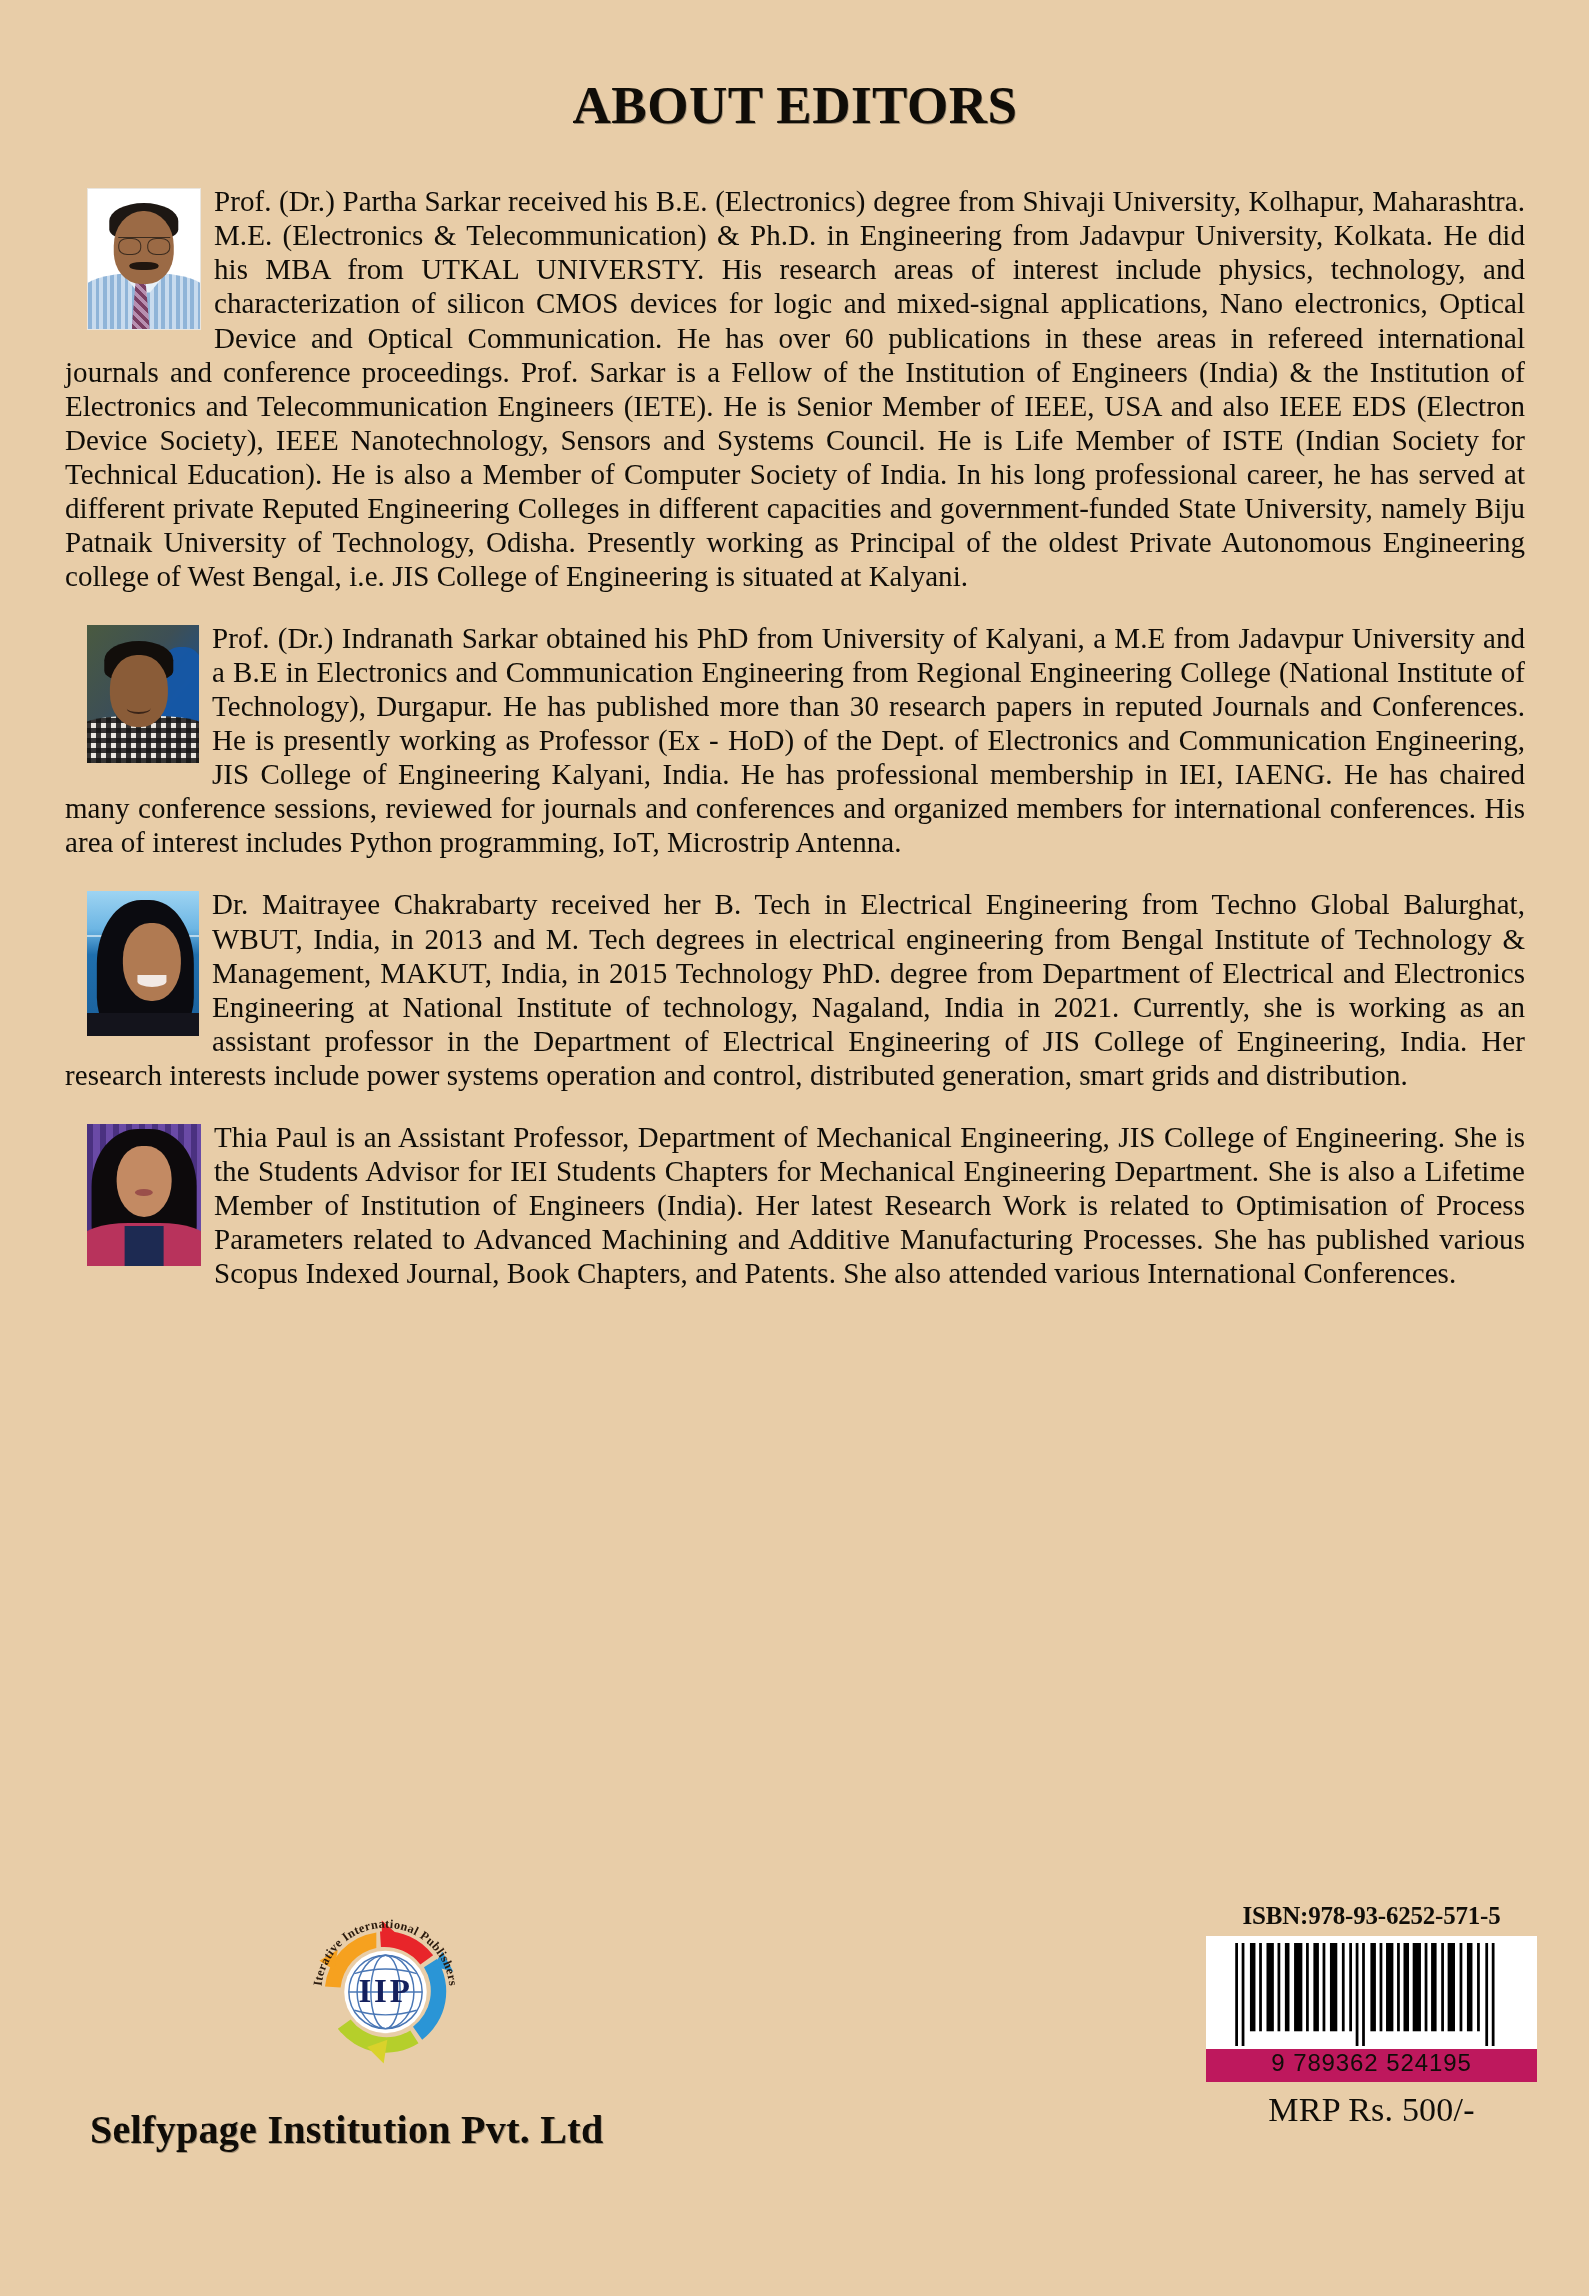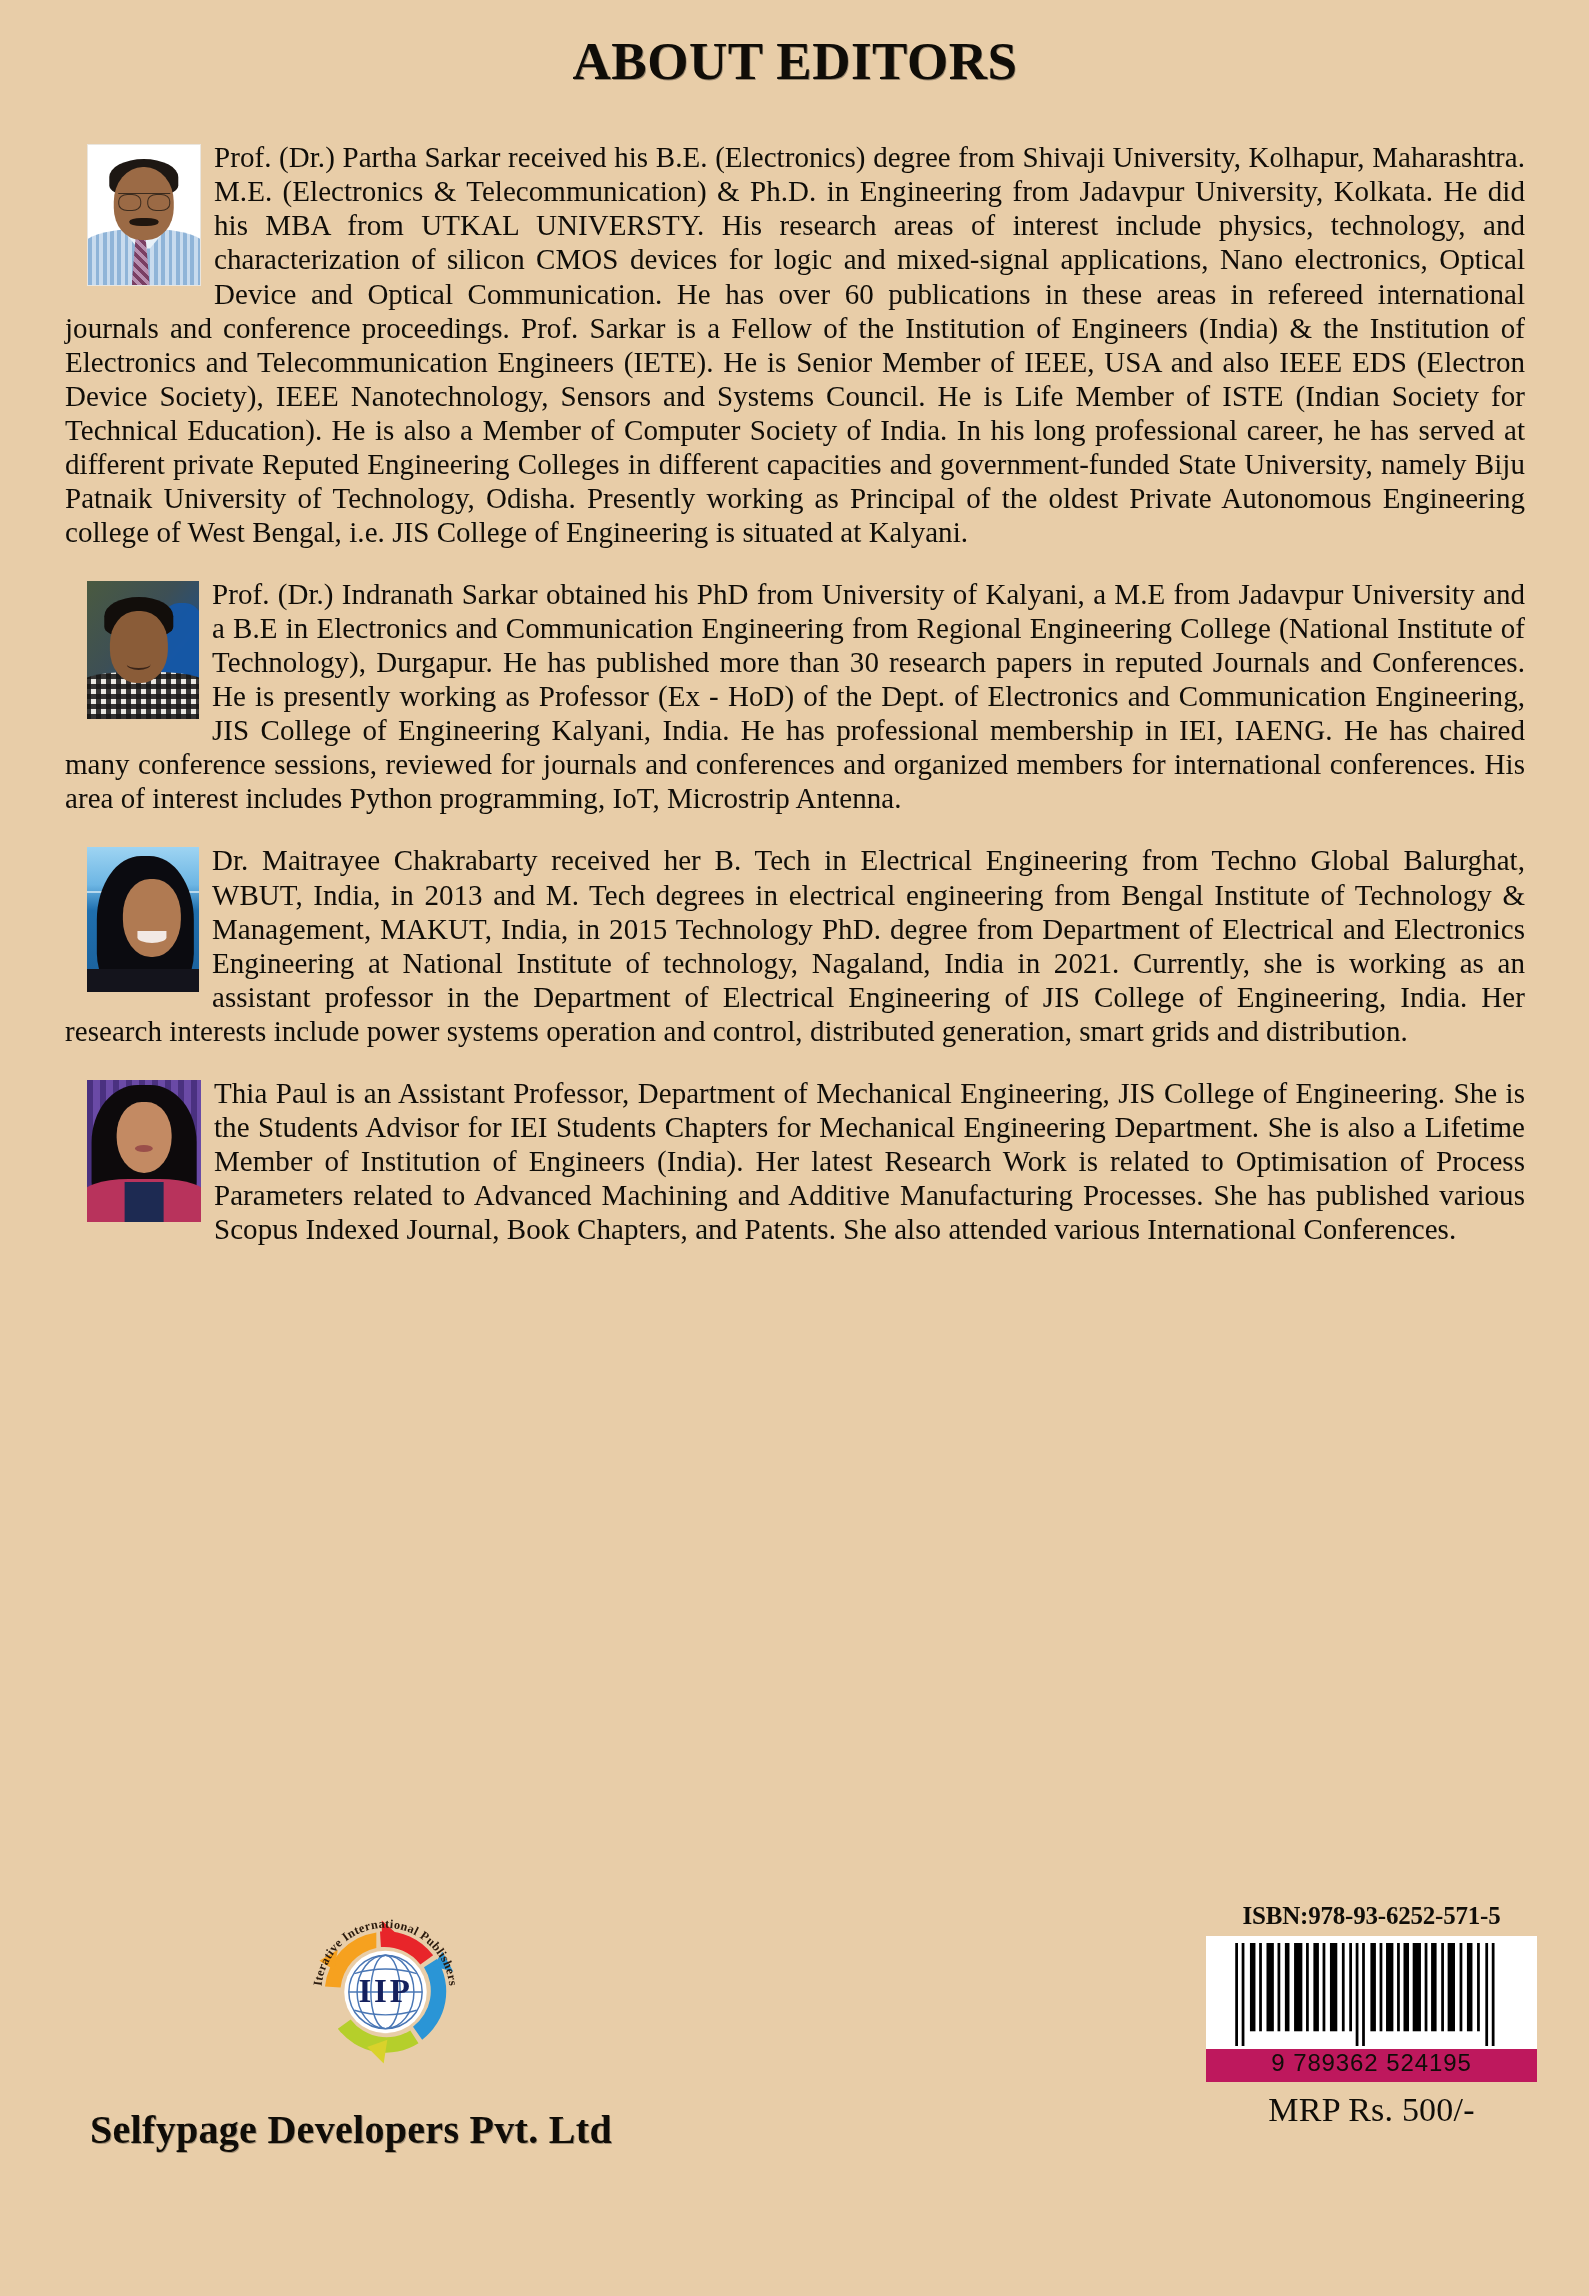--- a/index.html
+++ b/index.html
@@ -22,21 +22,21 @@
     box-sizing: border-box;
     padding: 0 61px;
   }
 
   
   .title {
     text-align: center;
     font-size: 53px;
     font-weight: bold;
     letter-spacing: 0.5px;
-    padding-top: 32px;
+    padding-top: 76px;
     margin: 0 0 50px 0;
     line-height: 1.1;
     text-shadow: 0.9px 0.9px 0 rgba(0,0,0,0.35);
   }
 
   
   .bio {
     font-size: 29px;
     line-height: 1.175;
     text-align: justify;
@@ -289,21 +289,21 @@
         </g>
 
         <text font-family="Liberation Serif, serif" font-size="13.5" font-weight="bold" fill="#2a1a0d" letter-spacing="0.4">
           <textPath href="#arcTop" startOffset="50%" text-anchor="middle">Iterative International Publishers</textPath>
         </text>
 
         <text x="90" y="99" text-anchor="middle" font-family="Liberation Serif, serif" font-size="36" font-weight="bold" fill="#14205e" letter-spacing="3">IIP</text>
       </svg>
     </div>
 
-    <div class="publisher">Selfypage Developers Pvt. Ltd</div>
+    <div class="publisher">Selfypage Institution Pvt. Ltd</div>
 
     <div class="isbn-block">
       <div class="isbn-text">ISBN:978-93-6252-571-5</div>
       <div class="barcode-box">
         <svg class="bars" viewBox="0 0 340 112" preserveAspectRatio="none" aria-hidden="true">
           <rect x="0" y="0" width="340" height="112" fill="#ffffff"></rect>
           <g fill="#000000">
             <rect x="22" y="0" width="3" height="112"></rect>
             <rect x="29" y="0" width="3" height="112"></rect>
             <rect x="38" y="0" width="6" height="96"></rect>

